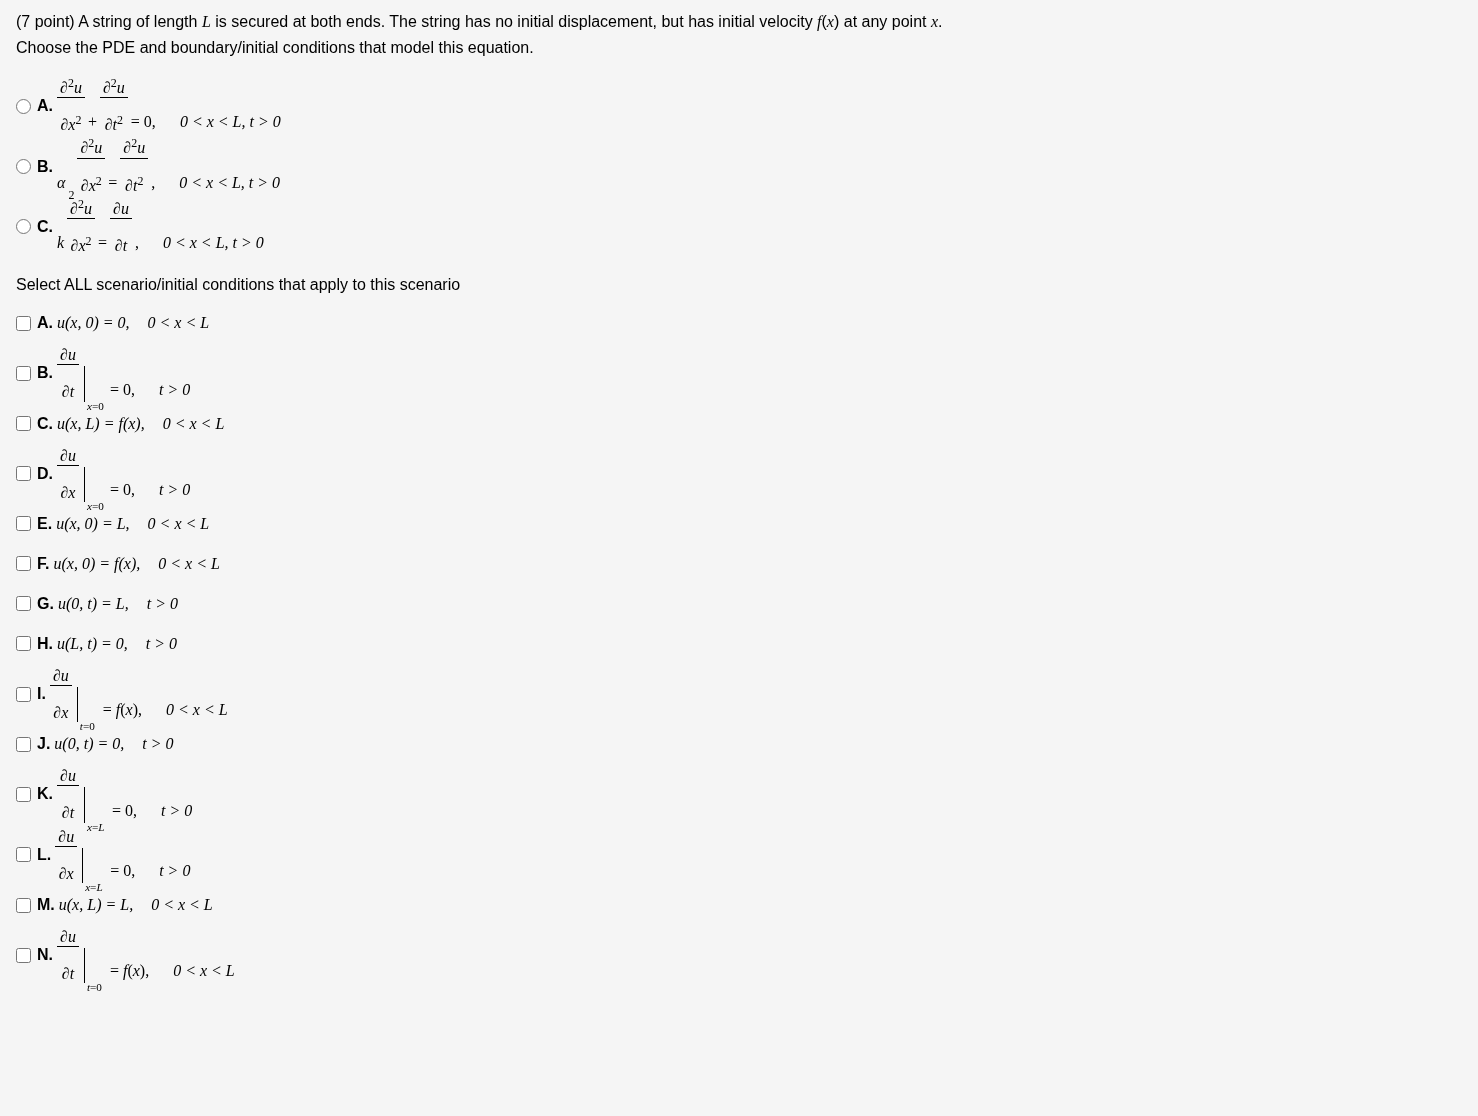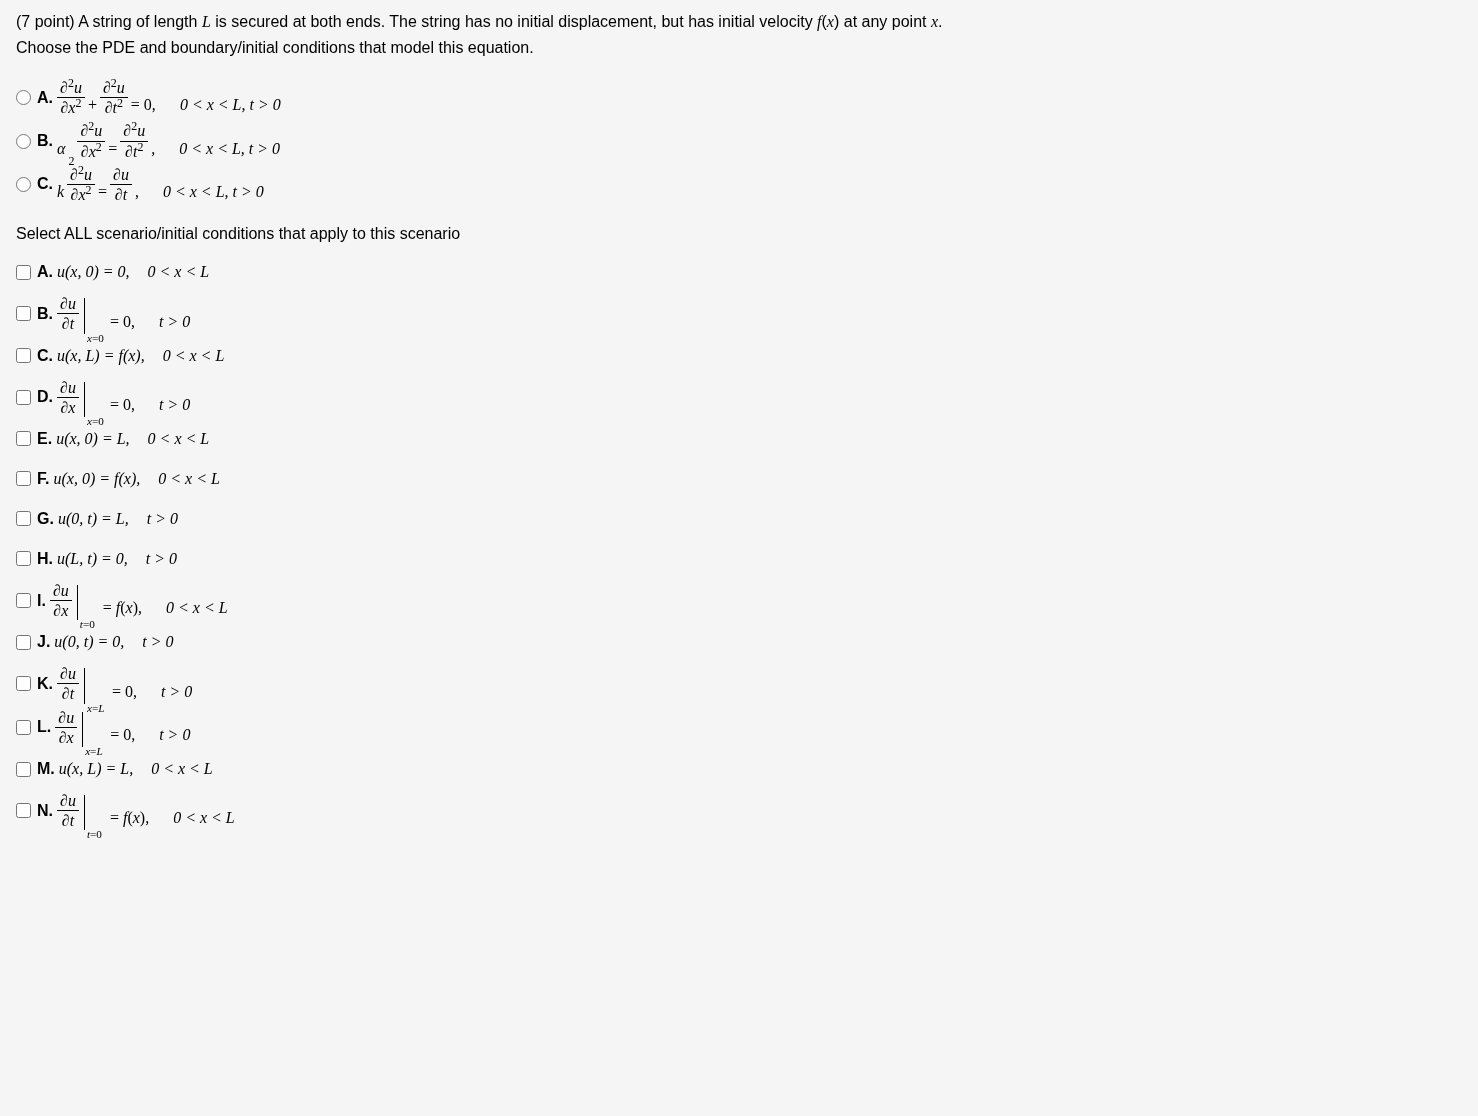--- a/index.html
+++ b/index.html
@@ -57,20 +57,21 @@
     .frac .num {
       display: block;
       border-bottom: 1px solid #000;
       padding: 0 3px;
       line-height: 1.2;
     }
     .frac .den {
       display: block;
       padding: 0 3px;
       line-height: 1.2;
+      margin-top: 17px;
     }
     .frac .num i, .frac .den i {
       font-style: italic;
     }
     sup {
       font-size: 0.75em;
       vertical-align: super;
       line-height: 0;
     }
     sub {

